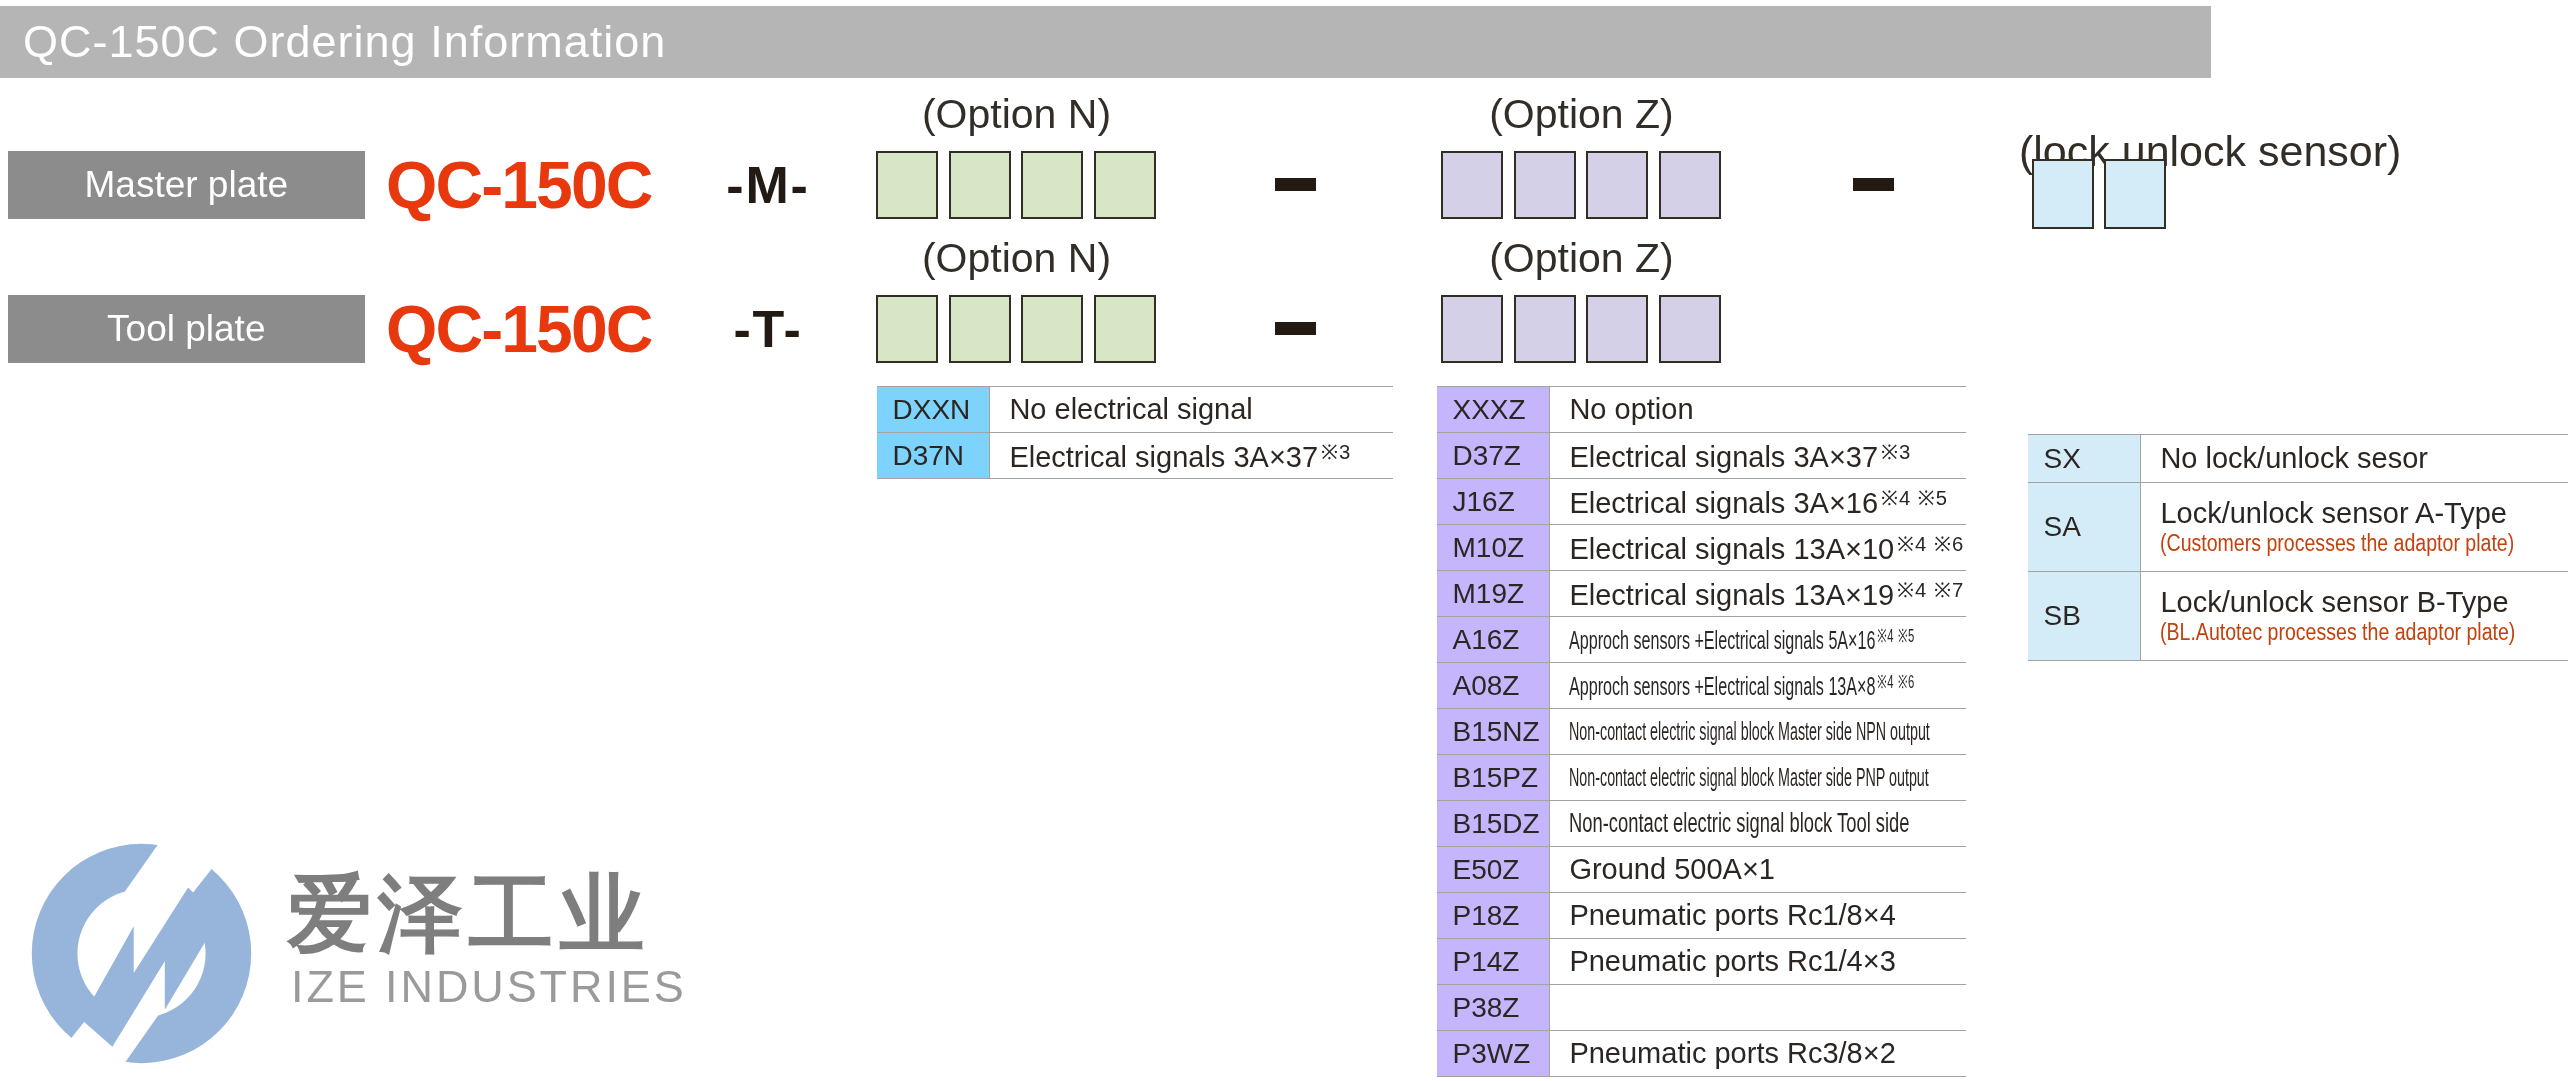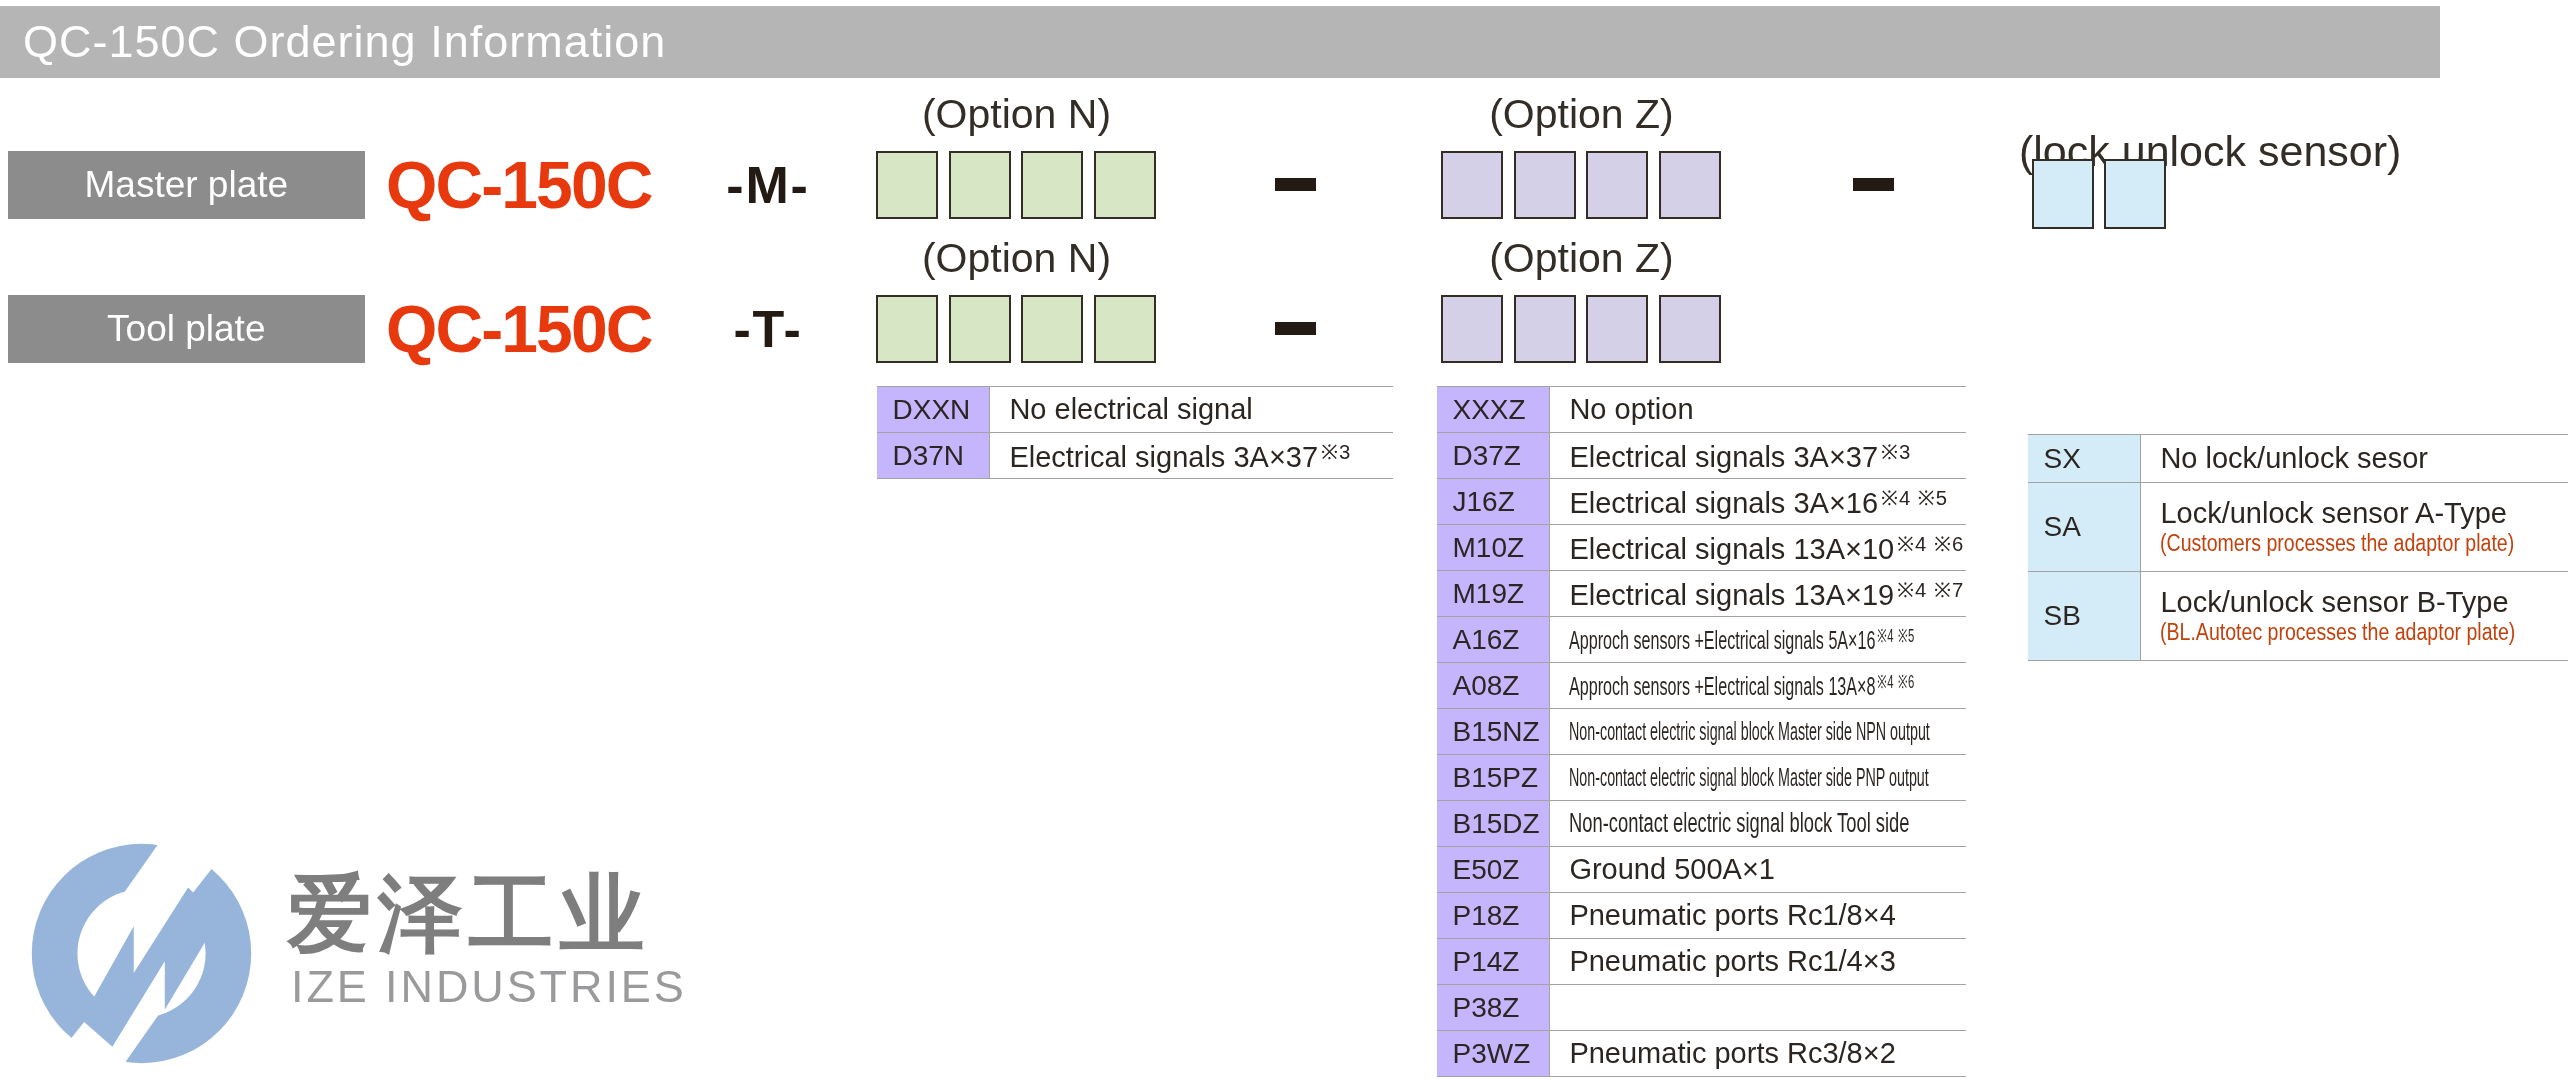--- a/index.html
+++ b/index.html
@@ -4,21 +4,21 @@
 <style>
   html,body{margin:0;padding:0;}
   body{
     width:2576px;height:1082px;position:relative;background:#ffffff;
     font-family:"Liberation Sans", sans-serif;color:#2c2623;overflow:hidden;
   }
   .abs{position:absolute;}
 
   
   .titlebar{
-    left:0;top:5.8px;width:2440px;height:72px;background:#b5b5b6;
+    left:0;top:5.8px;width:2211px;height:72px;background:#b5b5b6;
     display:flex;align-items:center;padding-left:23px;box-sizing:border-box;
   }
   .titlebar .ttl{color:#ffffff;font-size:45px;letter-spacing:1px;font-weight:400;}
 
   
   .plate-label{
     width:357px;height:68px;background:#8c8c8c;color:#ffffff;font-size:37px;
     display:flex;align-items:center;justify-content:center;font-weight:400;
   }
 
@@ -41,21 +41,21 @@
 
   .dash{width:41px;height:12.6px;background:#221a13;}
 
   
   .otable{position:absolute;border-top:1.9px solid #a2a2a2;}
   .trow{display:flex;border-bottom:1.9px solid #a2a2a2;align-items:stretch;box-sizing:border-box;}
   .tcode{
     flex:0 0 113px;width:113px;box-sizing:border-box;border-right:1.9px solid #a2a2a2;
     display:flex;align-items:center;padding-left:15.5px;font-size:28px;color:#2c2623;
   }
-  .tcode.cell-green{background:#c4b5fd;}
+  .tcode.cell-green{background:#7dd3fc;}
   .tcode.cell-purple{background:#c4b5fd;}
   .tcode.cell-blue{background:#d4ebf8;}
   .tdesc{
     flex:1;display:flex;align-items:center;padding-left:19.4px;font-size:29px;
     white-space:nowrap;overflow:visible;box-sizing:border-box;
   }
   .dtext{display:inline-block;transform-origin:0 60%;white-space:nowrap;}
   .sup{font-size:0.70em;vertical-align:0.38em;margin-left:2.9px;letter-spacing:1px;}
 
   .option-n{left:877px;top:386px;width:516px;}

